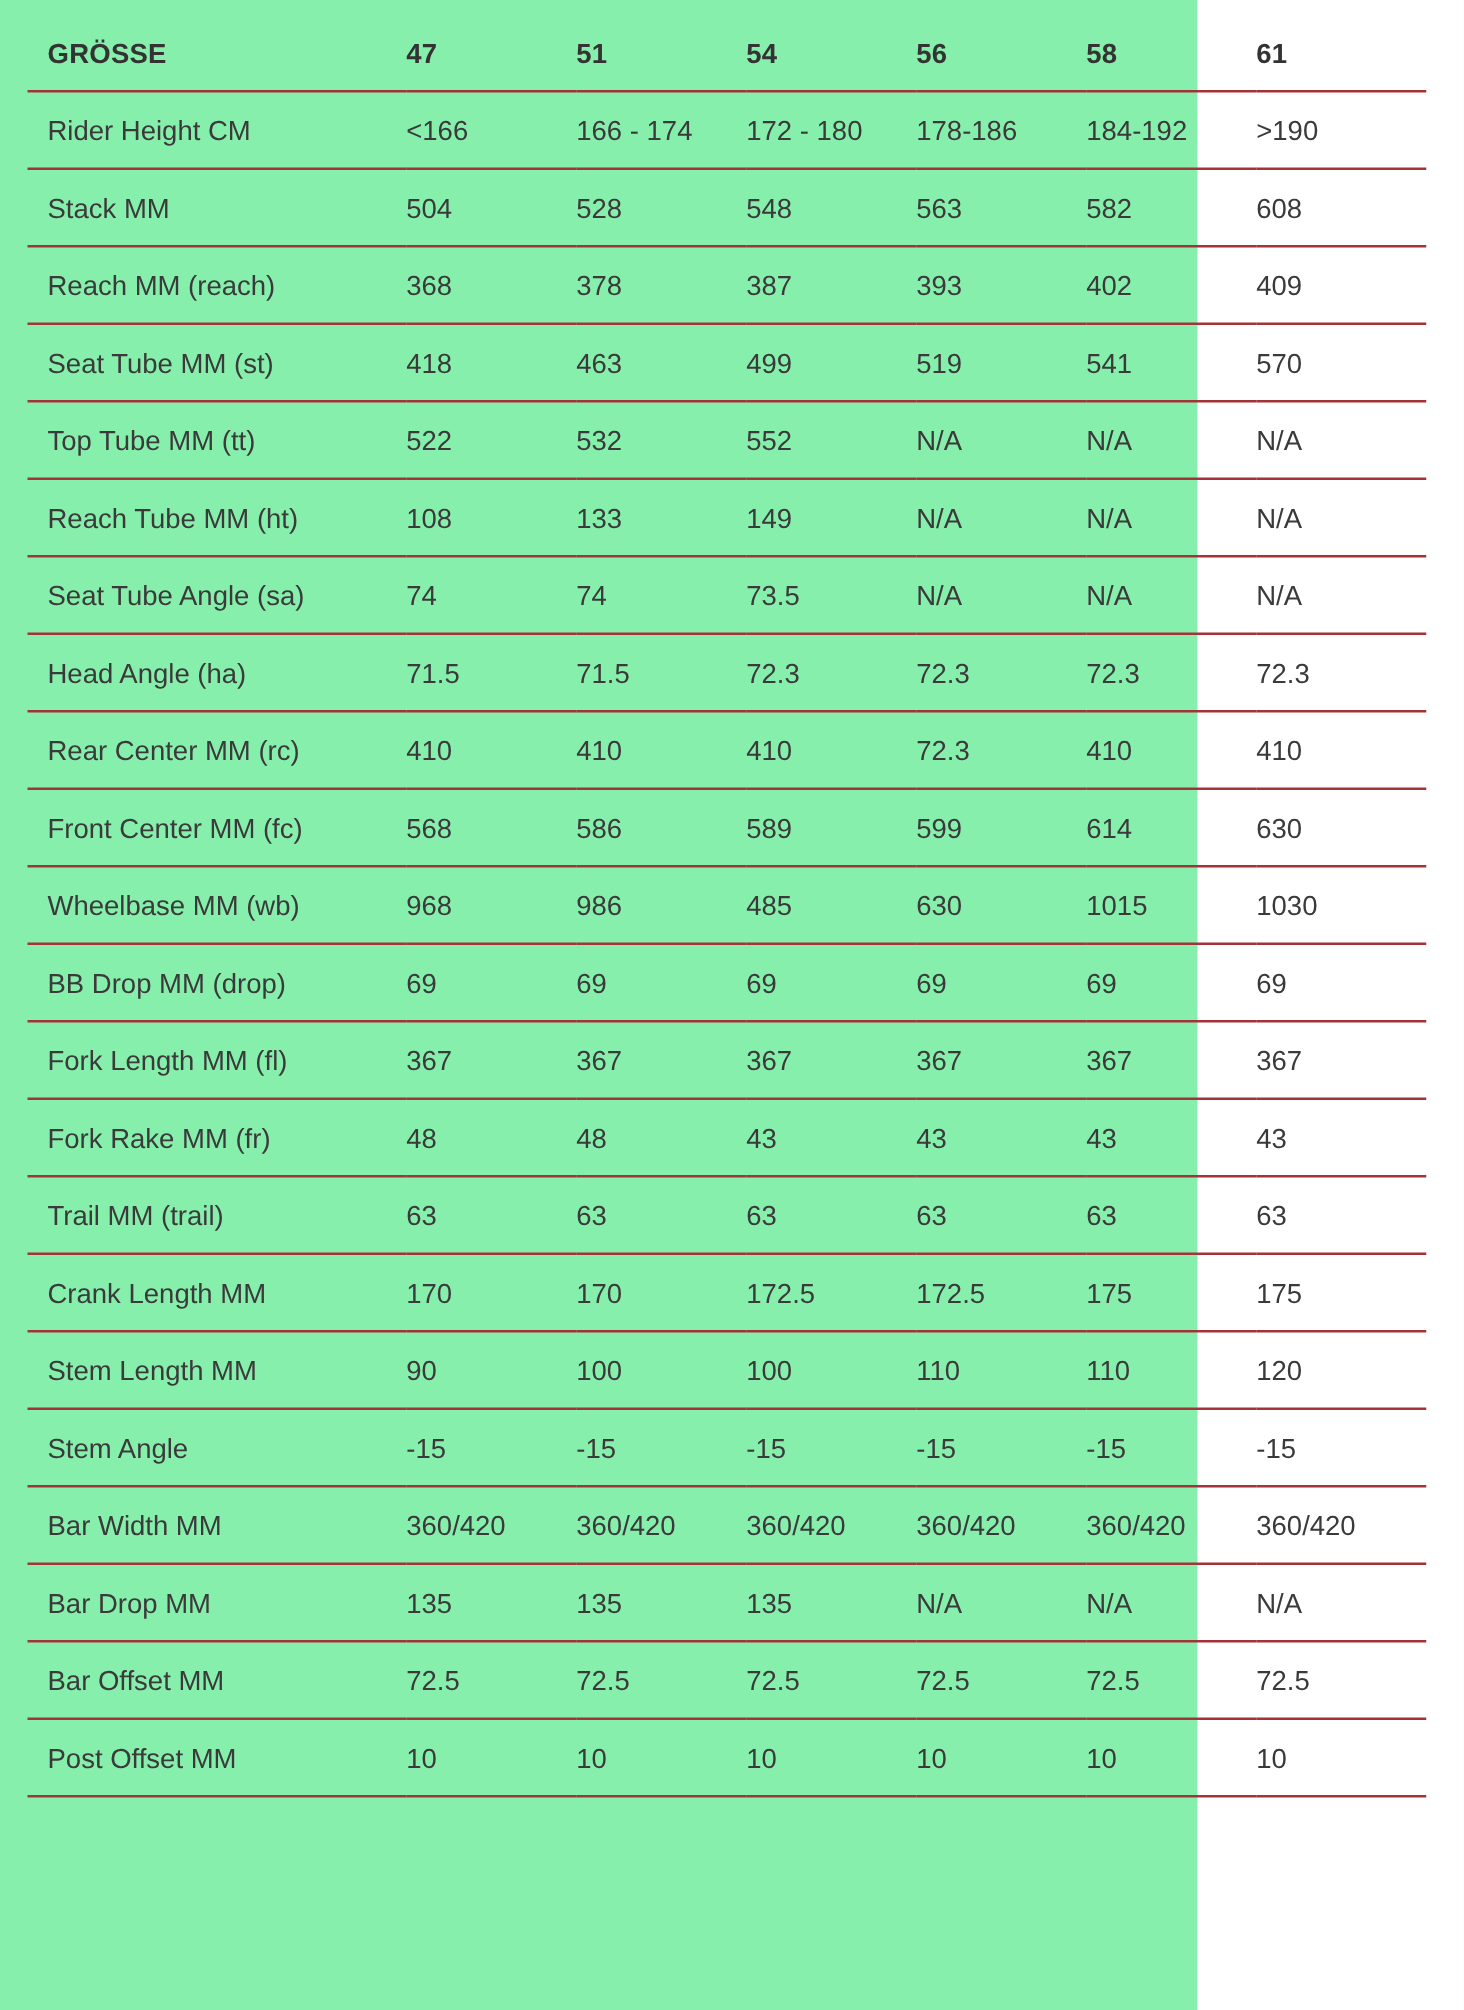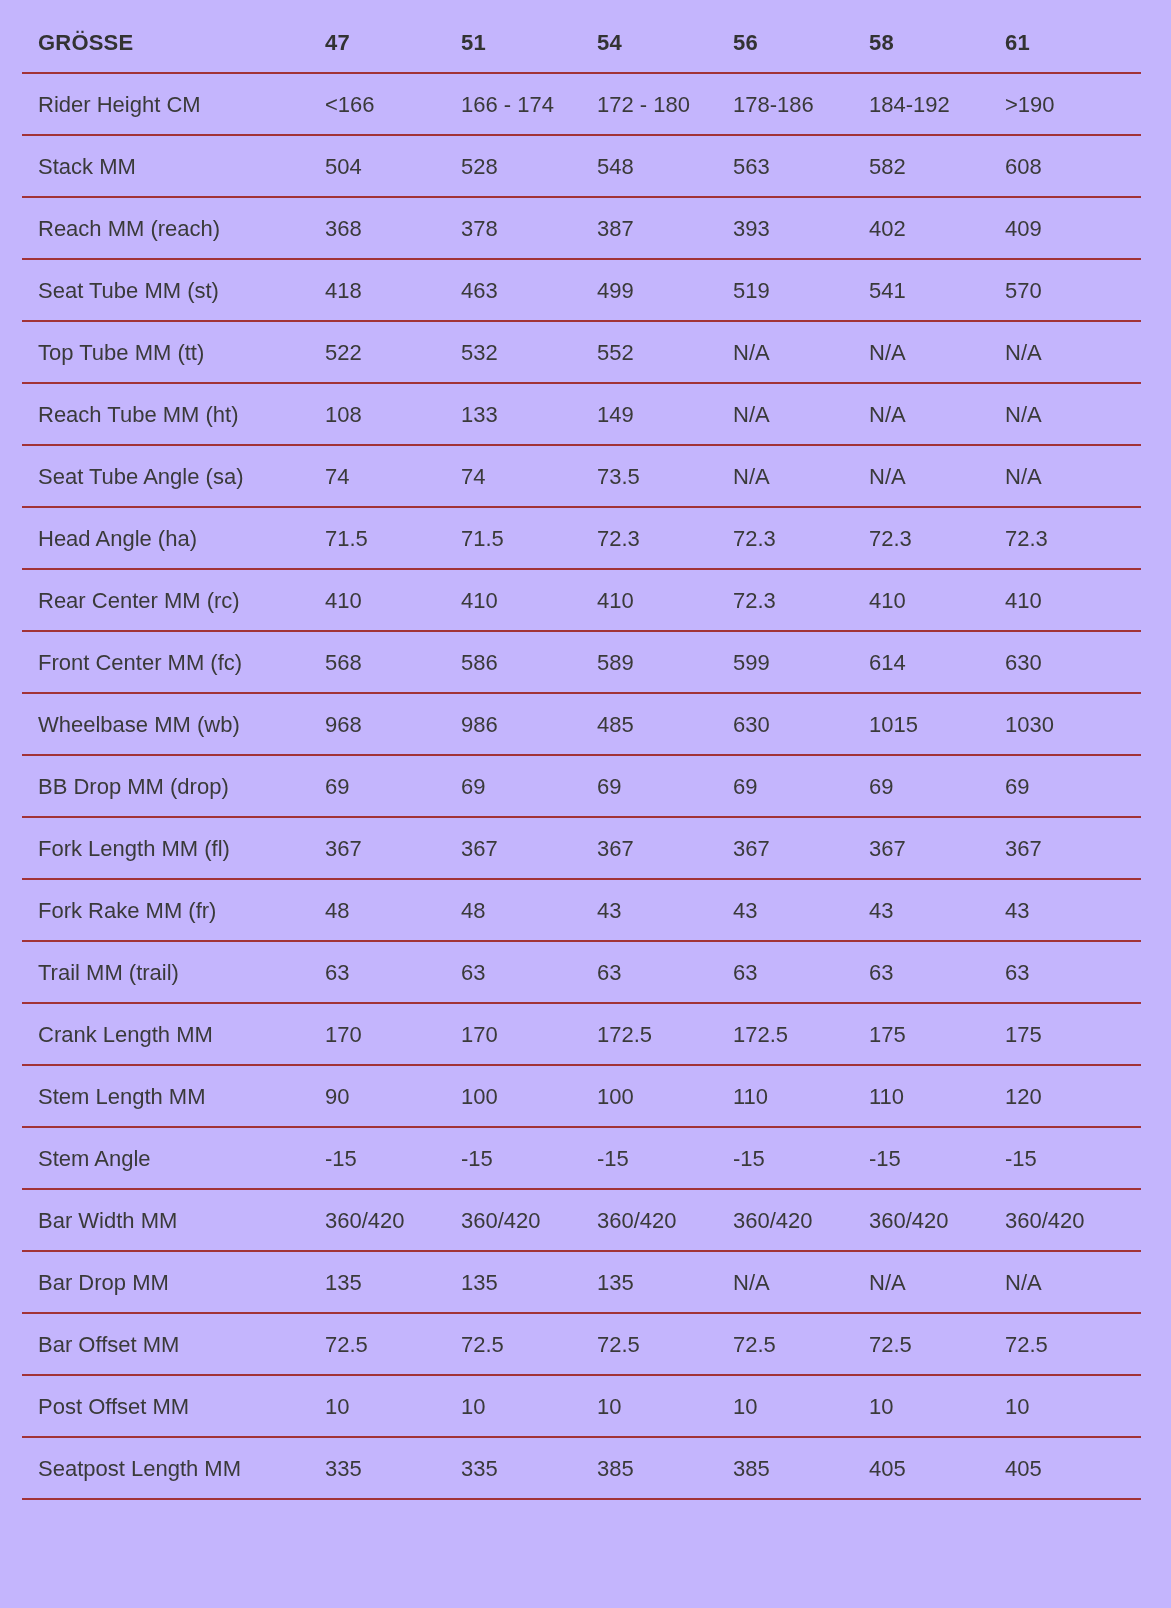--- a/index.html
+++ b/index.html
@@ -6,25 +6,25 @@
     margin: 0;
     padding: 0;
     background: #ffffff;
   }
   body {
     font-family: "Liberation Sans", "DejaVu Sans", sans-serif;
     color: #3a3a3a;
     -webkit-font-smoothing: antialiased;
   }
   .page {
-    width: 1171px;
+    width: 958px;
     min-height: 1608px;
     box-sizing: border-box;
     padding: 12px 30px 36px 22px;
-    background: #c4b5fd;
+    background: #86efac;
   }
   table.geo {
     width: 1119px;
     border-collapse: collapse;
     table-layout: fixed;
     font-size: 22px;
   }
   col.c-label { width: 303px; }
   col.c-val   { width: 136px; }
   th, td {
@@ -265,24 +265,15 @@
         </tr>
         <tr>
           <th class="row-label" scope="row">Post Offset MM</th>
           <td>10</td>
           <td>10</td>
           <td>10</td>
           <td>10</td>
           <td>10</td>
           <td>10</td>
         </tr>
-        <tr>
-          <th class="row-label" scope="row">Seatpost Length MM</th>
-          <td>335</td>
-          <td>335</td>
-          <td>385</td>
-          <td>385</td>
-          <td>405</td>
-          <td>405</td>
-        </tr>
       </tbody>
   </table>
 </div>
 
 </body></html>

